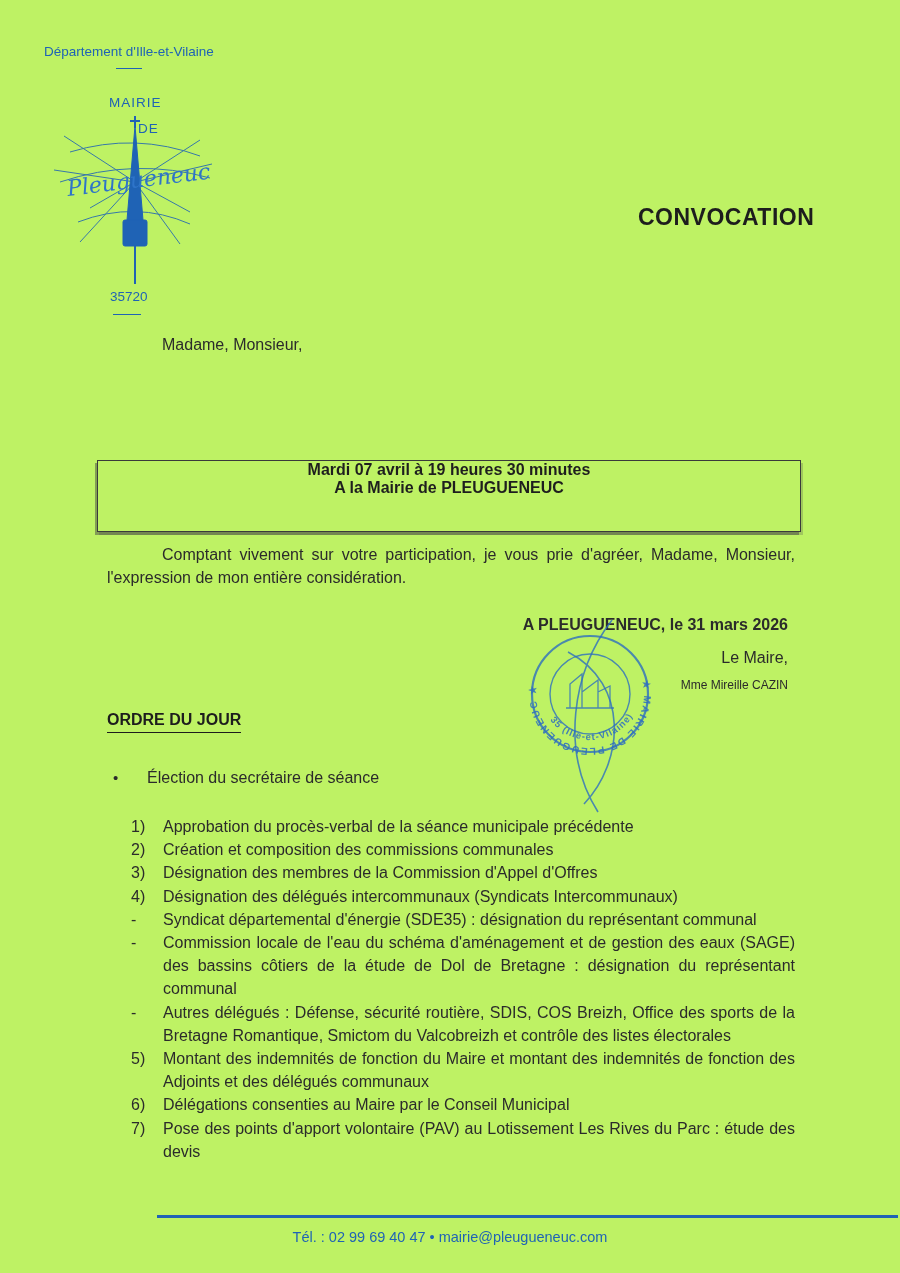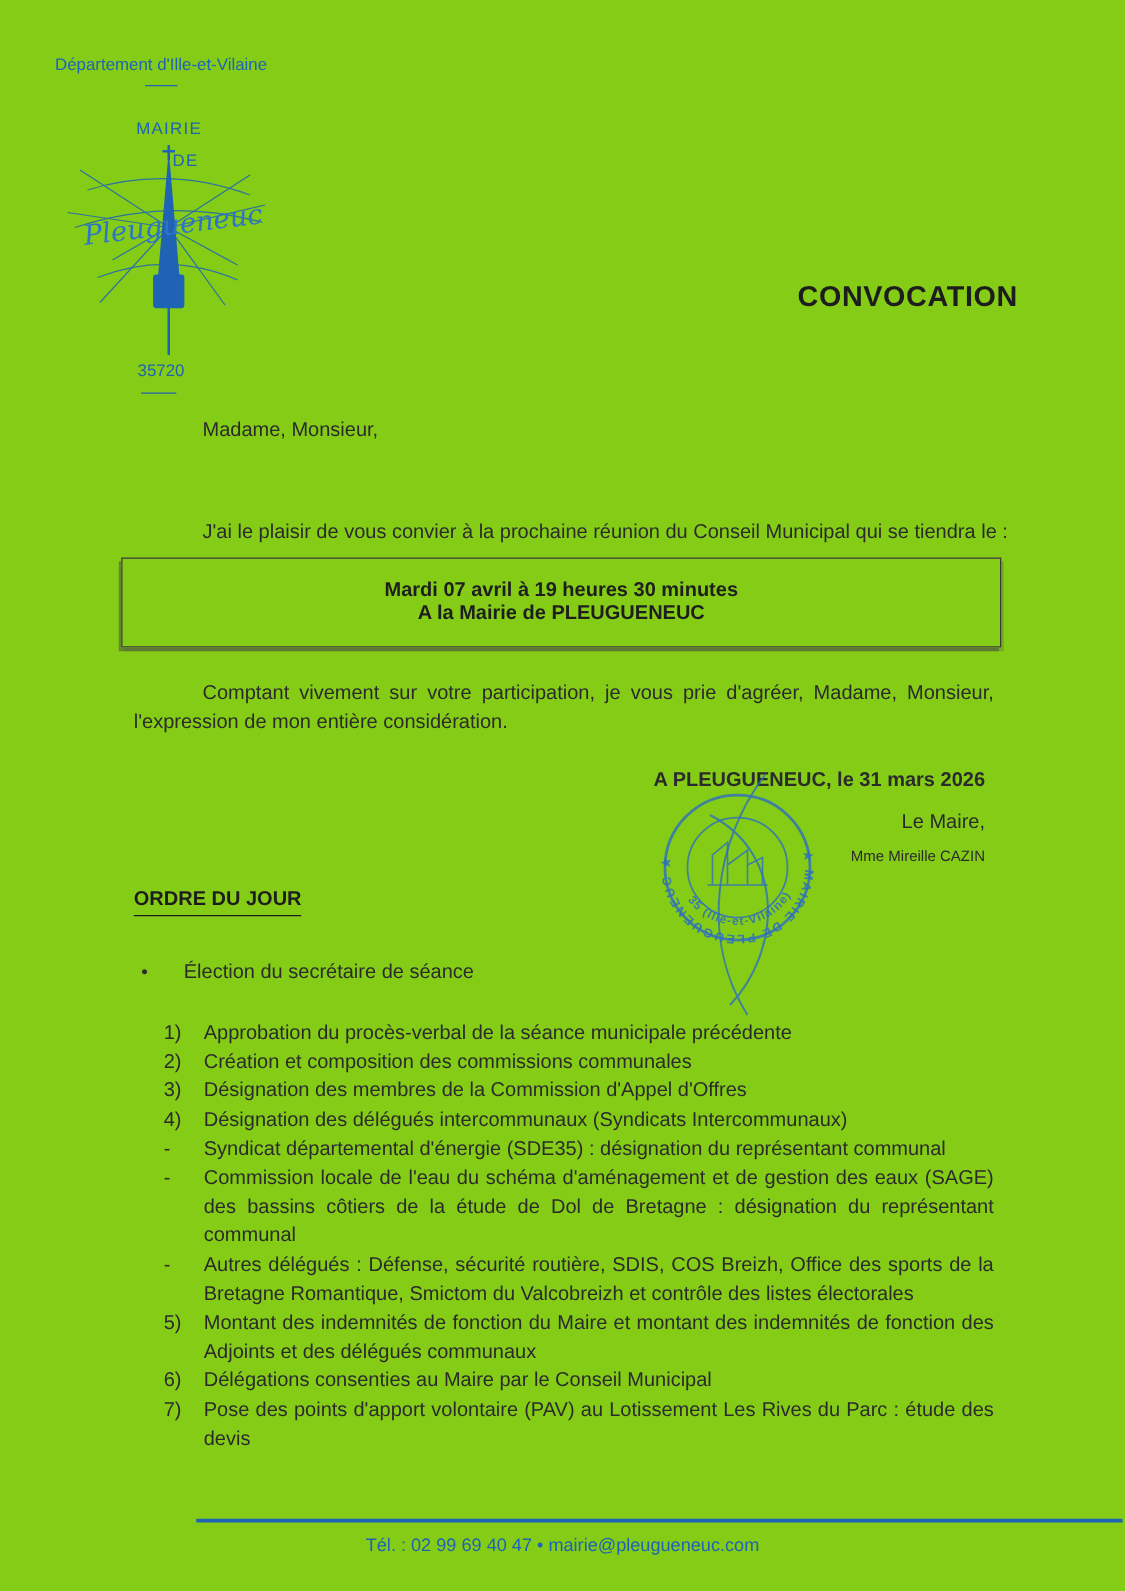--- a/index.html
+++ b/index.html
@@ -1,46 +1,46 @@
 <!DOCTYPE html>
 <html><head>
 <meta charset="utf-8">
 <style>
   html,body{margin:0;padding:0;background:#e8e8e8;}
   .page{
     position:relative;
     width:900px;height:1273px;
     margin:0 auto;
-    background:#84cc16;
+    background:#bef264;
     font-family:"Liberation Sans", sans-serif;
     color:#2b2b2b;
     overflow:hidden;
   }
   .blue{color:#1f63b5;}
   .abs{position:absolute;}
 
   
   .dept{left:44px;top:44px;font-size:13.5px;}
   .dept-dash{left:116px;top:68px;width:26px;border-top:1.5px solid #1f63b5;}
   .mairie1{left:109px;top:79px;font-size:13.5px;letter-spacing:1px;margin-top:16px;}
   .mairie2{left:138px;top:97px;font-size:13.5px;letter-spacing:1px;margin-top:24px;}
   .logo{left:50px;top:112px;}
   .cp{left:110px;top:289px;font-size:13.5px;}
   .cp-dash{left:113px;top:314px;width:28px;border-top:1.5px solid #1f63b5;}
 
-  .title{left:638px;top:224px;font-size:23px;font-weight:bold;color:#1d1d1d;letter-spacing:.5px;}
+  .title{left:638px;top:204px;font-size:23px;font-weight:bold;color:#1d1d1d;letter-spacing:.5px;}
 
   .salutation{left:162px;top:336px;font-size:16px;}
   .intro{left:162px;top:417px;font-size:16px;}
 
   .meetbox{
-    left:97px;top:446px;width:702px;height:70px;
+    left:97px;top:460px;width:702px;height:70px;
     border:1.6px solid #3a3a3a;
     box-shadow:-2px 3px 0 rgba(70,70,70,.5), 2px 3px 0 rgba(70,70,70,.25);
-    display:flex;flex-direction:column;justify-content:center;align-items:center;
+    display:flex;flex-direction:column;justify-content:flex-start;align-items:center;
   }
   .meetline{font-size:16px;font-weight:bold;color:#1e1e1e;}
 
   .closing{left:107px;top:543px;width:688px;font-size:16px;line-height:23px;text-indent:55px;text-align:justify;}
 
   .place-date{right:112px;top:616px;font-size:16px;text-align:right;font-weight:bold;}
   .sig-role{right:112px;top:649px;font-size:16px;text-align:right;}
   .sig-name{right:112px;top:678px;font-size:12px;text-align:right;}
 
   .stamp{left:512px;top:612px;}
@@ -91,21 +91,20 @@
     </g>
     <text x="18" y="84" font-size="22" font-style="italic" font-family="DejaVu Serif, serif" fill="#2e74c9" transform="rotate(-7 18 84)">Pleugueneuc</text>
   </svg>
 
   <div class="abs cp blue">35720</div>
   <div class="abs cp-dash"></div>
 
   <div class="abs title">CONVOCATION</div>
 
   <div class="abs salutation">Madame, Monsieur,</div>
-  <div class="abs intro">J'ai le plaisir de vous convier à la prochaine réunion du Conseil Municipal qui se tiendra le :</div>
 
   <div class="abs meetbox">
     <div class="meetline">Mardi 07 avril à 19 heures 30 minutes</div>
     <div class="meetline">A la Mairie de PLEUGUENEUC</div>
   </div>
 
   <div class="abs closing">Comptant vivement sur votre participation, je vous prie d'agréer, Madame, Monsieur, l'expression de mon entière considération.</div>
 
   <div class="abs place-date">A PLEUGUENEUC, le 31 mars 2026</div>
   <div class="abs sig-role">Le Maire,</div>

